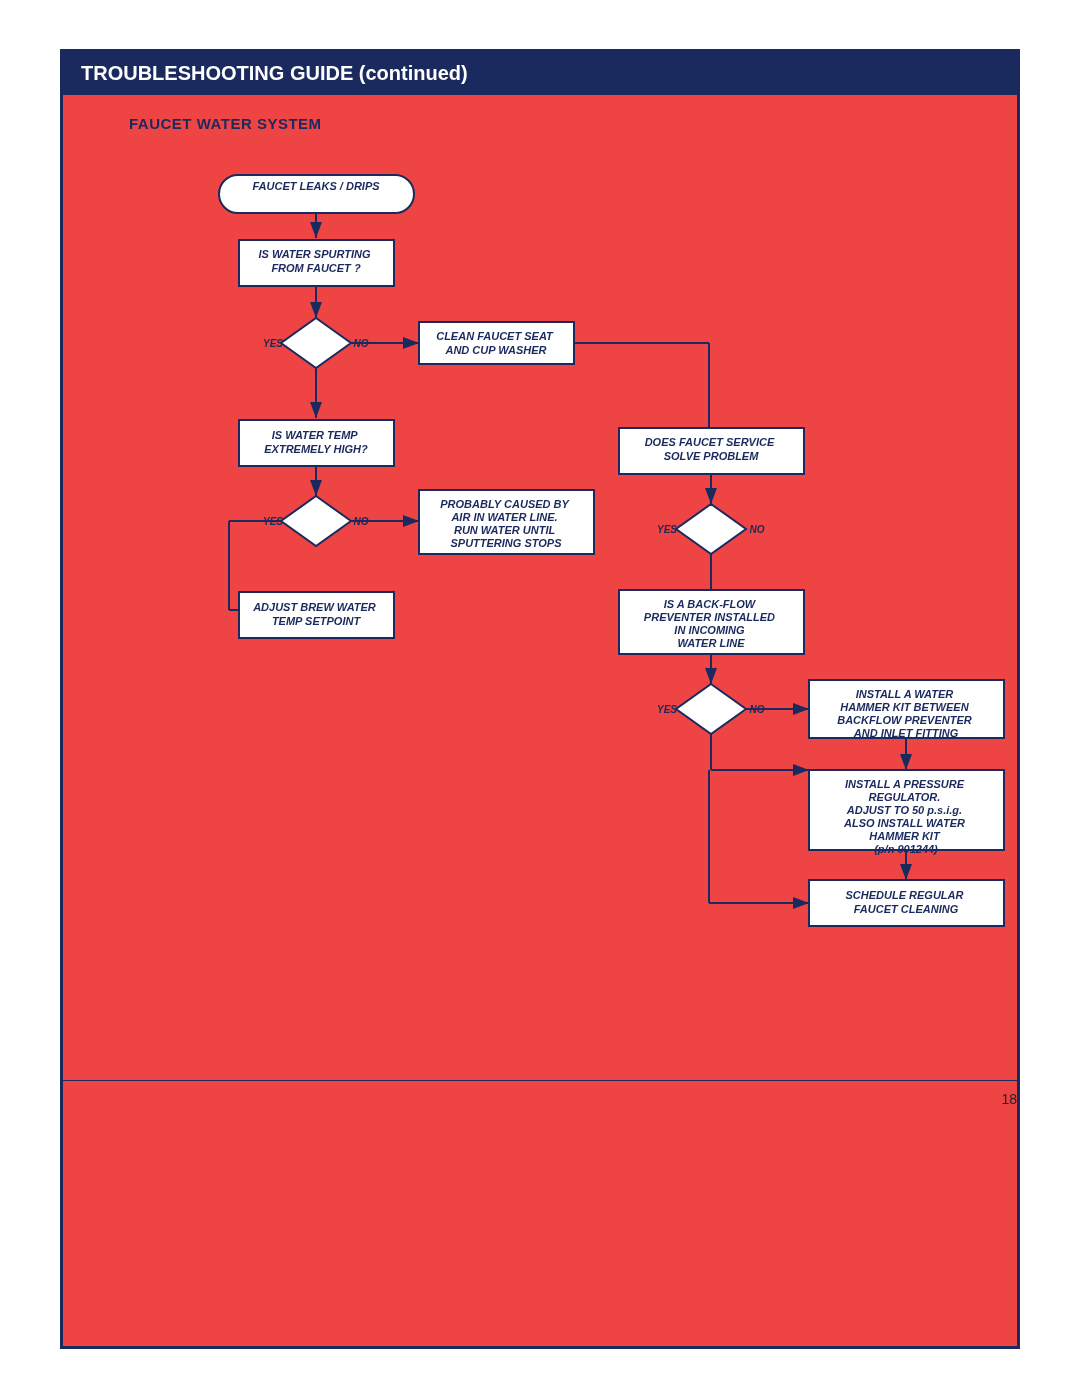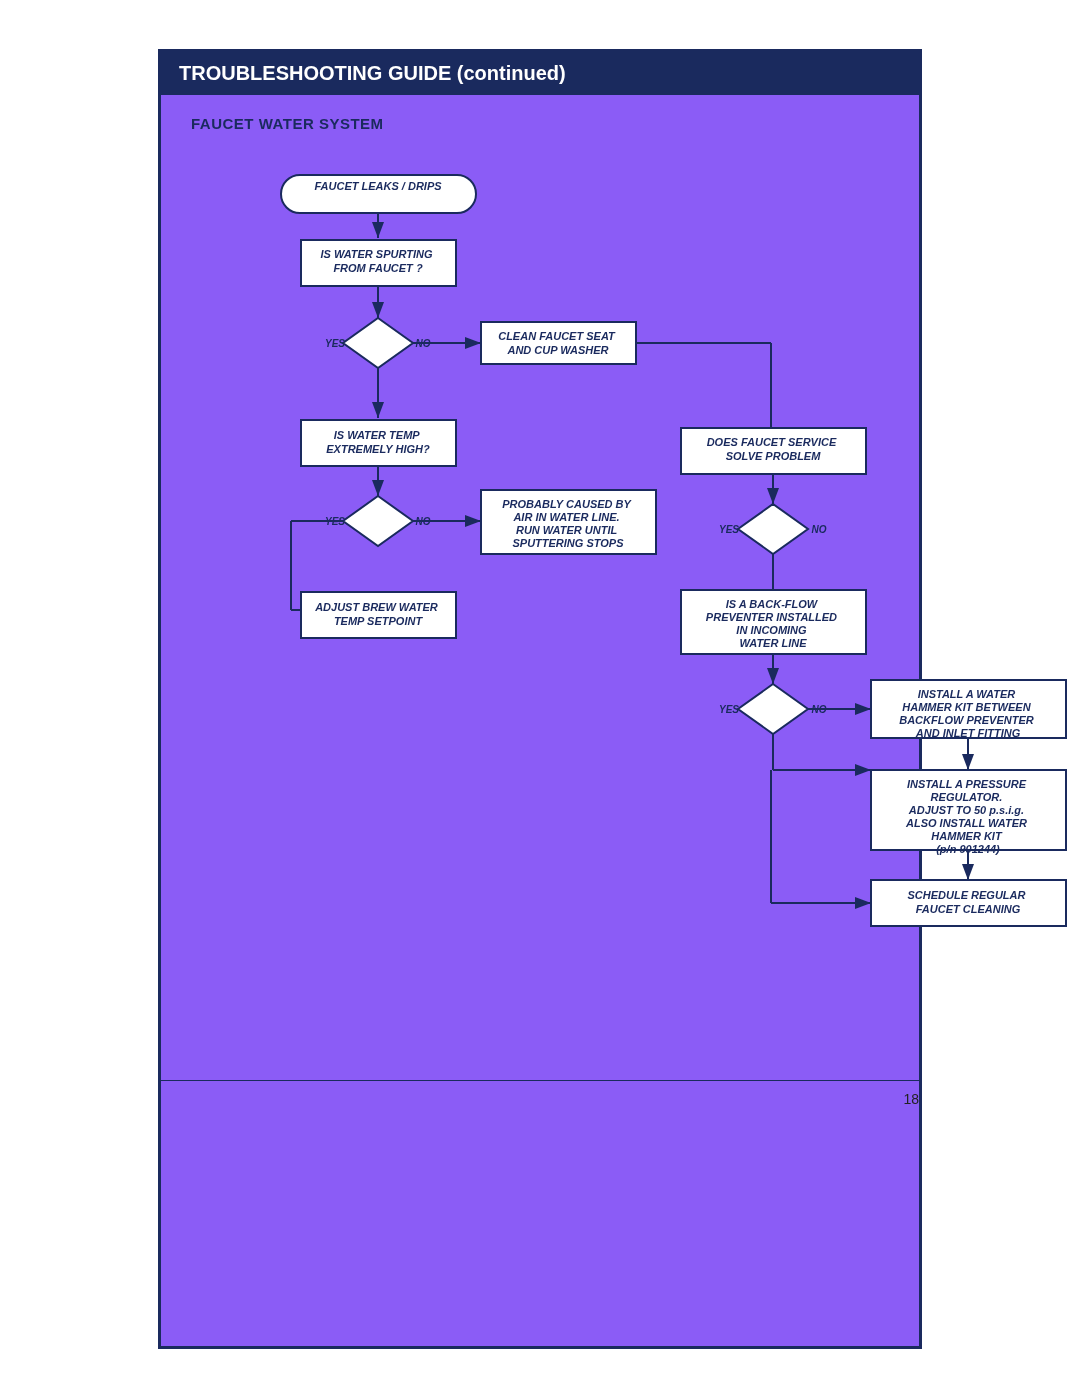--- a/index.html
+++ b/index.html
@@ -6,37 +6,38 @@
     body {
       background: #fff;
       font-family: Arial, sans-serif;
       width: 1080px;
       min-height: 1397px;
       display: flex;
       align-items: center;
       justify-content: center;
     }
     .page {
-      width: 764px;
+      width: 960px;
       min-height: 1300px;
       border: 3px solid #1a2a5e;
       padding: 0;
-      background: #8b5cf6;
+      background: #ef4444;
       margin: 40px auto;
       position: relative;
     }
     .header {
       background: #1a2a5e;
       color: #fff;
       font-size: 20px;
       font-weight: bold;
       padding: 10px 18px;
     }
     .content {
       padding: 20px 34px 40px 30px;
+      margin-left: 36px;
     }
     .section-title {
       font-size: 15px;
       font-weight: bold;
       color: #1a2a5e;
       margin-bottom: 18px;
       letter-spacing: 0.5px;
     }
     .page-number {
       text-align: right;

